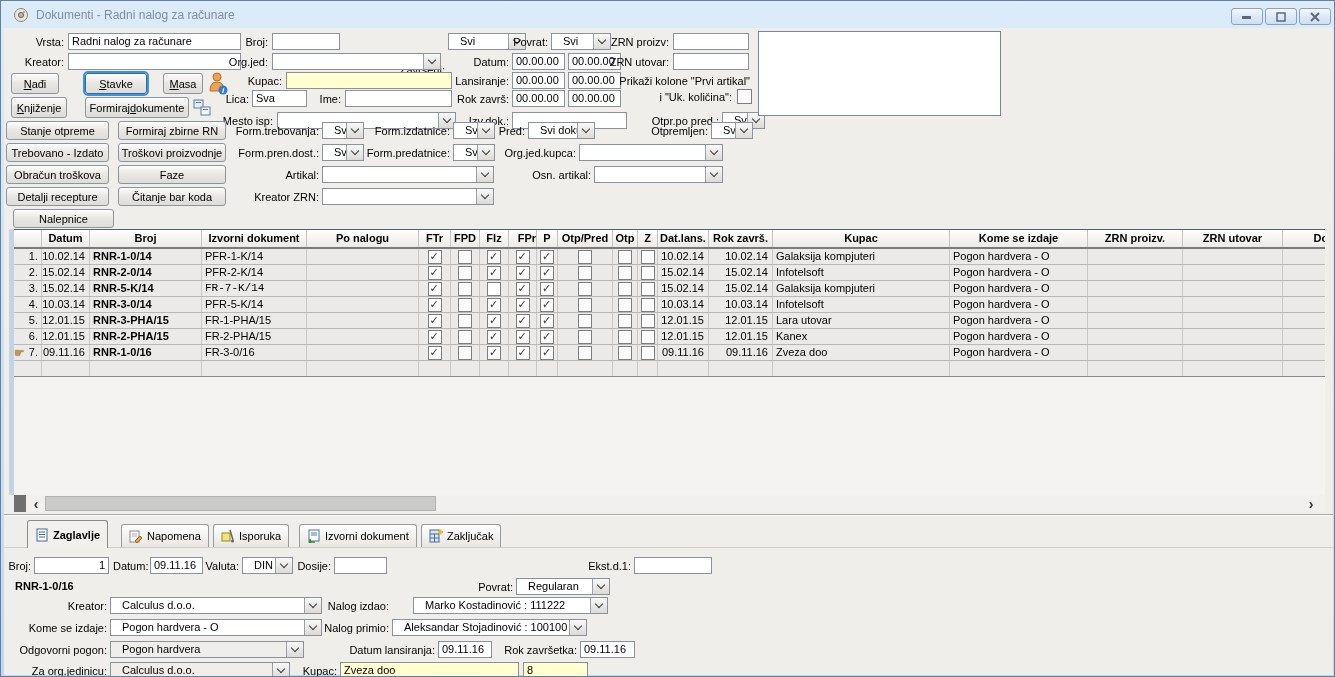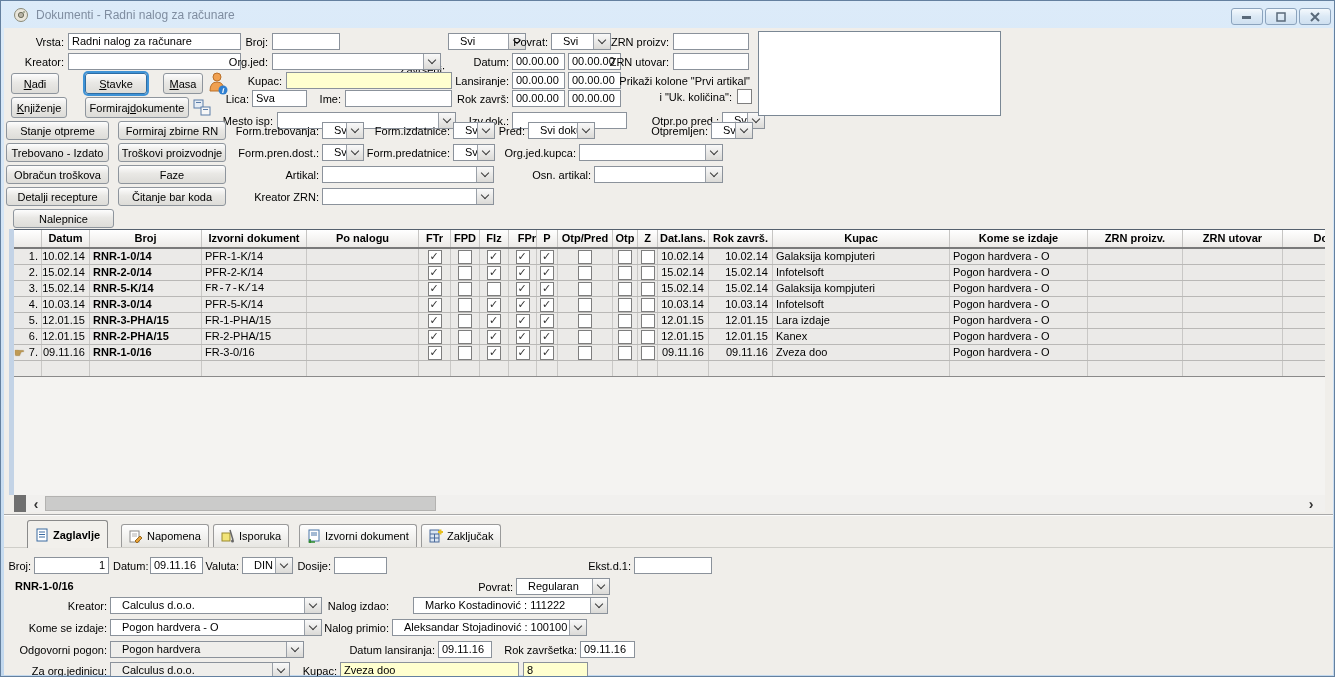--- a/index.html
+++ b/index.html
@@ -475,21 +475,21 @@
           <span class="ck"></span>
         </span>
         <span class="g-c  ckc" style="width: 25px;">
           <span class="ck"></span>
         </span>
         <span class="g-c  ckc" style="width: 20px;">
           <span class="ck"></span>
         </span>
         <span class="g-c c-r" style="width: 51px;">12.01.15</span>
         <span class="g-c c-r" style="width: 64px;">12.01.15</span>
-        <span class="g-c c-l" style="width: 177px;">Lara izdaje</span>
+        <span class="g-c c-l" style="width: 177px;">Lara utovar</span>
         <span class="g-c c-l" style="width: 138px;">Pogon hardvera - O</span>
         <span class="g-c c-l" style="width: 95px;"></span>
         <span class="g-c c-l" style="width: 100px;"></span>
         <span class="g-c c-l" style="width: 95px;"></span>
       </div>
       <div class="g-r">
         <span class="g-c c-num" style="width: 28px;">6.</span>
         <span class="g-c c-r" style="width: 48px;">12.01.15</span>
         <span class="g-c c-b" style="width: 112px;">RNR-2-PHA/15</span>
         <span class="g-c c-l" style="width: 105px;">FR-2-PHA/15</span>

